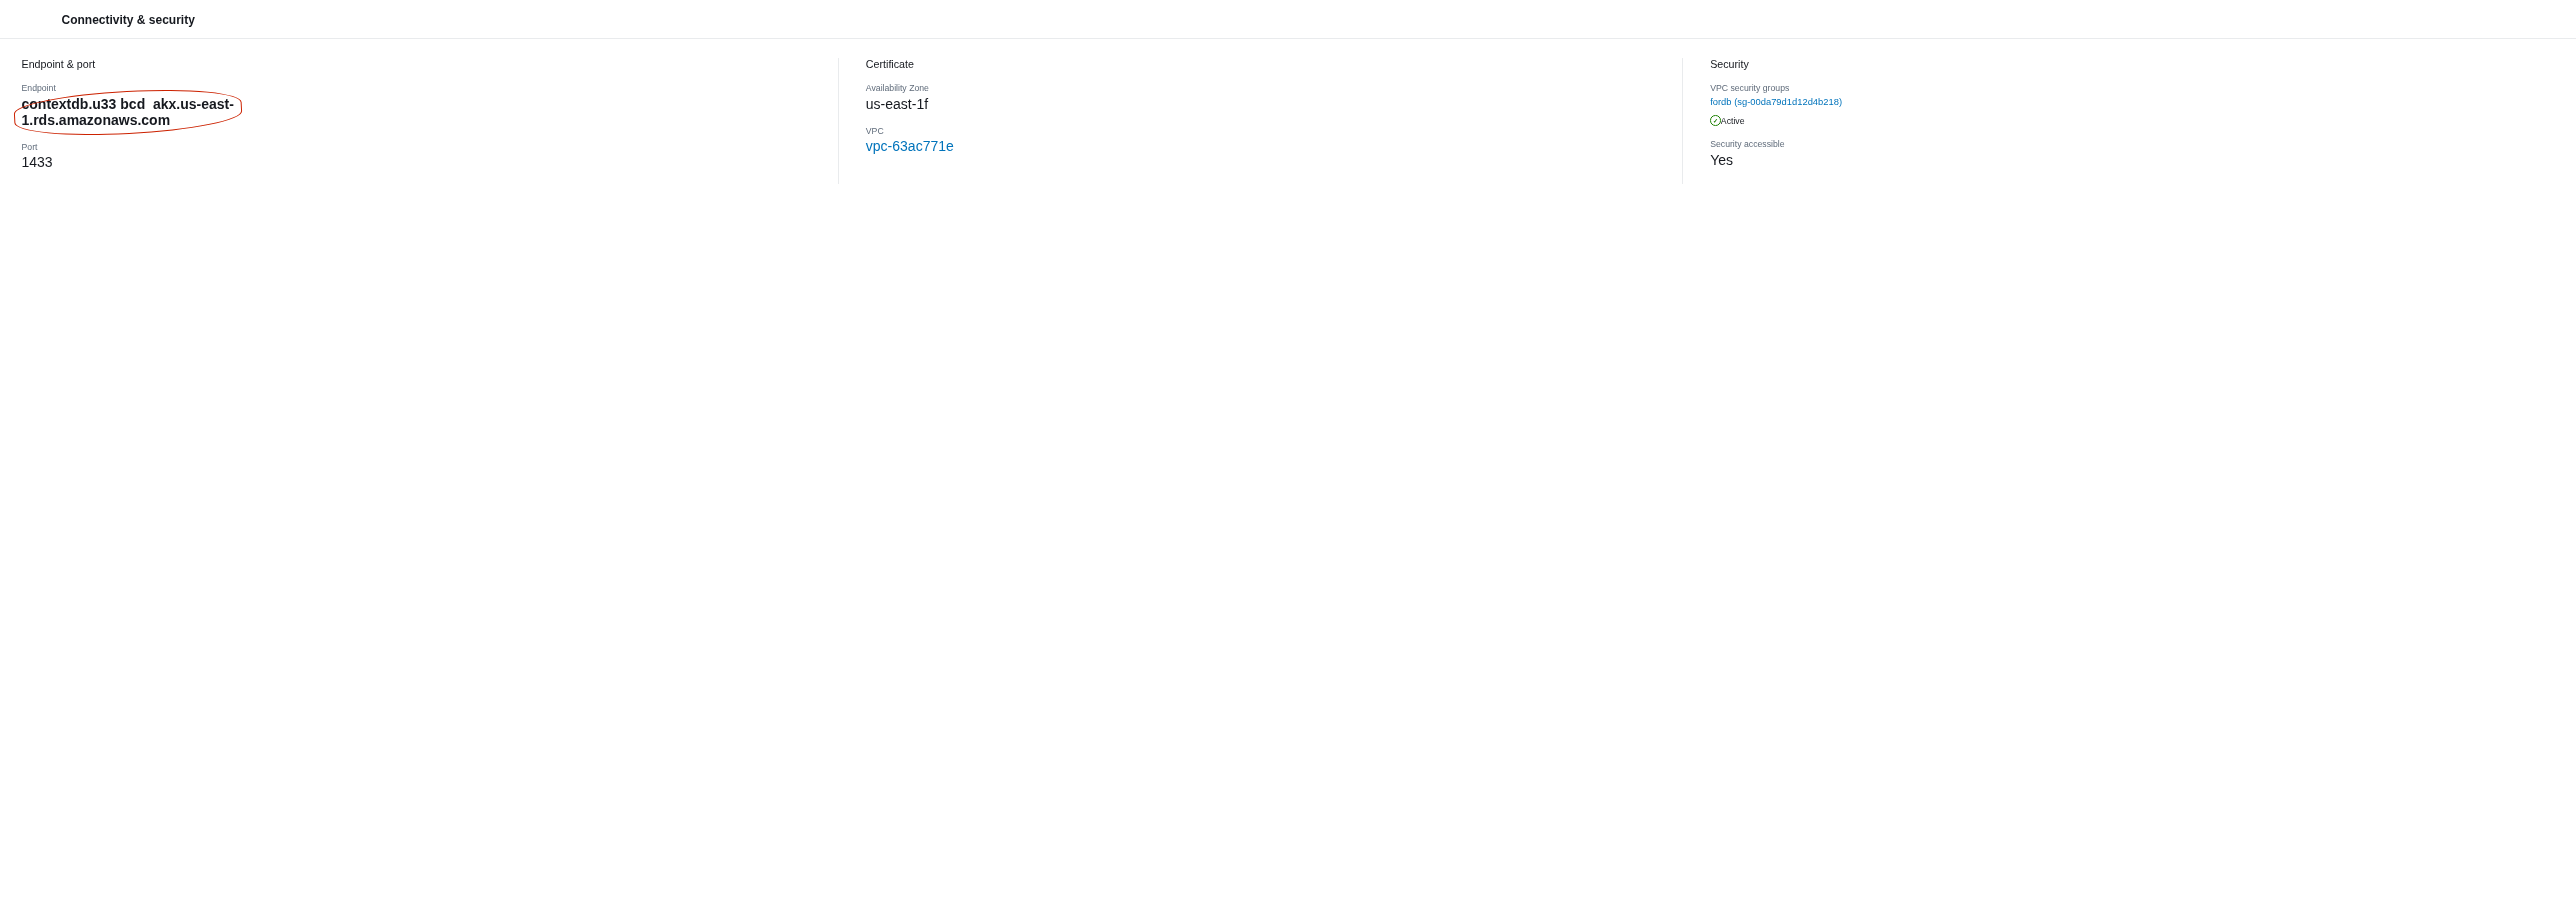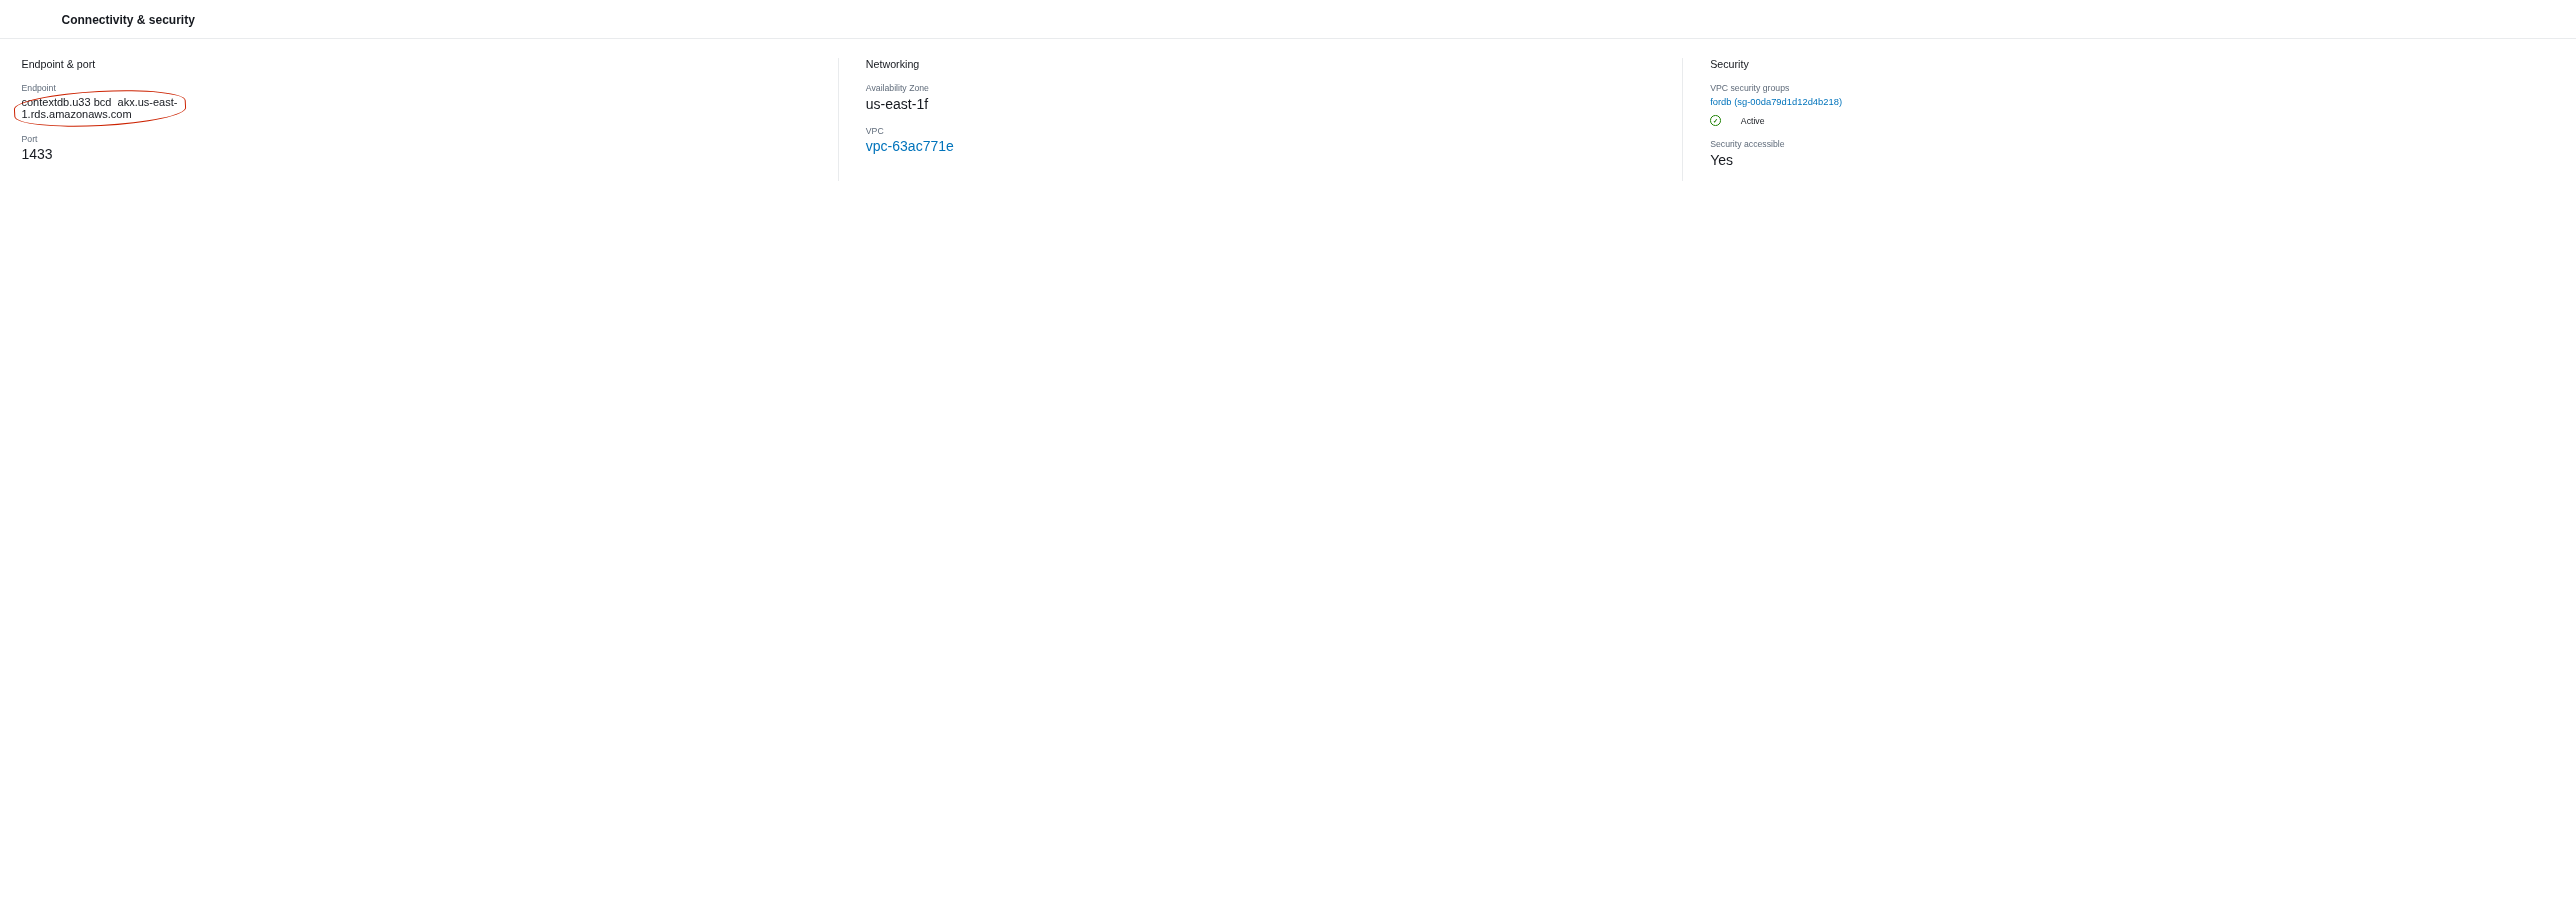--- a/index.html
+++ b/index.html
@@ -73,24 +73,25 @@
       color: #16191f;
     }
 
     .field-value.link {
       color: #0073bb;
       text-decoration: none;
       cursor: pointer;
     }
 
     .endpoint-value {
-      font-size: 11px;
+      font-size: 14px;
       color: #16191f;
       position: relative;
       display: inline-block;
+      font-weight: bold;
     }
 
     
     .circle-annotation {
       position: relative;
       display: inline-block;
     }
 
     .circle-annotation::after {
       content: '';
@@ -101,21 +102,21 @@
       bottom: -5.4px;
       border: 1.3px solid #cc2200;
       border-radius: 50% / 40%;
       pointer-events: none;
       transform: rotate(-3deg);
     }
 
     .status-badge {
       display: flex;
       align-items: center;
-      gap: 20px;
+      gap: 0;
       margin-top: 8px;
     }
 
     .status-icon {
       width: 10.7px;
       height: 10.7px;
       border-radius: 50%;
       border: 1.3px solid #1d8102;
       display: flex;
       align-items: center;
@@ -167,21 +168,21 @@
         </div>
       </div>
 
       <div class="field-group">
         <div class="field-label">Port</div>
         <div class="field-value">1433</div>
       </div>
     </div>
 
     <div class="column">
-      <div class="column-title">Networking</div>
+      <div class="column-title">Certificate</div>
 
       <div class="field-group">
         <div class="field-label">Availability Zone</div>
         <div class="field-value">us-east-1f</div>
       </div>
 
       <div class="field-group">
         <div class="field-label">VPC</div>
         <a class="field-value link" href="#">vpc-63ac771e</a>
       </div>

